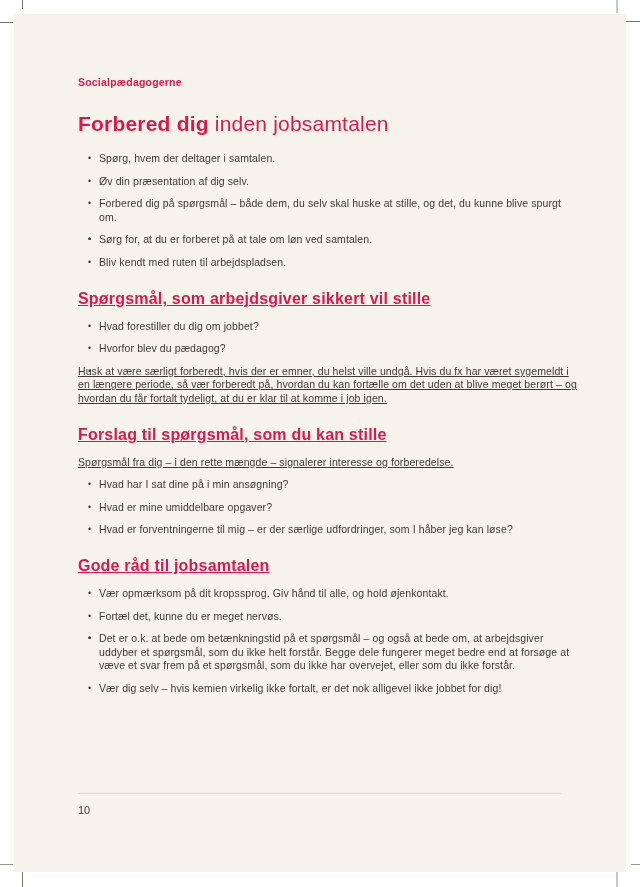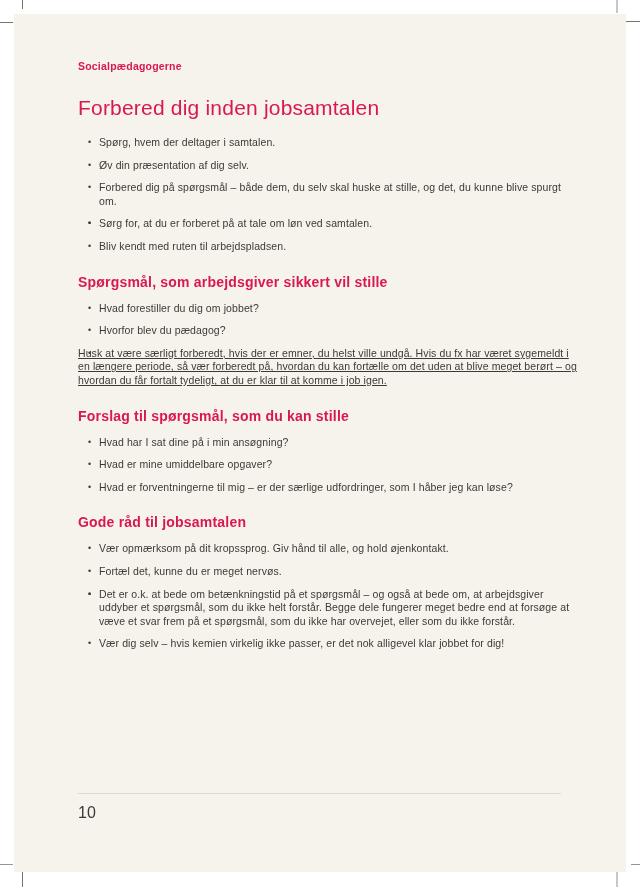--- a/index.html
+++ b/index.html
@@ -12,38 +12,38 @@
   }
   .page {
     position: absolute;
     left: 14px; top: 14px;
     width: 612px; height: 858px;
     background: #f6f2ec;
   }
   .content {
     position: absolute;
     left: 64px; top: 0; right: 47px;
-    padding-top: 46px;
+    padding-top: 62px;
     color: #3d3934;
   }
   .brand {
     font-size: 10.5px;
     font-weight: bold;
     color: #d9184f;
     letter-spacing: 0.2px;
   }
   h1.title {
     margin-top: 25px;
     font-size: 21px;
     line-height: 1.05;
     color: #d9184f;
     font-weight: normal;
     letter-spacing: 0.2px;
   }
-  h1.title .t-bold { font-weight: normal; }
+  h1.title .t-bold { font-weight: bold; }
   .body-text, li {
     font-size: 10.5px;
     line-height: 13.6px;
     letter-spacing: 0.1px;
   }
   ul.blist {
     list-style: none;
     margin-top: 17px;
   }
   ul.blist.tight { margin-top: 0; }
@@ -52,40 +52,41 @@
     padding-left: 21px;
     margin-bottom: 9px;
   }
   ul.blist li .dot {
     position: absolute;
     left: 10px; top: 0;
     font-size: 9px;
     line-height: 13.6px;
   }
   h2.sec {
-    font-size: 14px;
+    font-size: 16px;
     color: #d9184f;
     font-weight: bold;
     margin-top: 20px;
     margin-bottom: 12px;
     letter-spacing: 0.2px;
+    text-decoration: underline;
   }
   p.body-text { margin-bottom: 9px; text-decoration: underline; }
   .footer {
     position: absolute;
     left: 64px; right: 65px;
     top: 779px;
   }
   .footer .divider {
     height: 1px;
     background: #ddd8d1;
   }
   .footer .pnum {
     margin-top: 10px;
-    font-size: 16px;
+    font-size: 11px;
     color: #3d3934;
   }
   .crop { position: absolute; background: #777470; }
   .crop.light { background: #c8c8c8; }
   .crop.mid { background: #979490; }
 </style>
 </head>
 <body>
 
 <div class="crop" style="left:22px; top:0; width:1px; height:9px;"></div>
@@ -115,33 +116,34 @@
 
     <h2 class="sec">Spørgsmål, som arbejdsgiver sikkert vil stille</h2>
     <ul class="blist tight">
       <li><span class="dot">•</span><span>Hvad forestiller du dig om jobbet?</span></li>
       <li><span class="dot">•</span><span>Hvorfor blev du pædagog?</span></li>
       <li><span class="dot">•</span></li>
     </ul>
     <p class="body-text">Husk at være særligt forberedt, hvis der er emner, du helst ville undgå. Hvis du fx har været sygemeldt i en længere periode, så vær forberedt på, hvordan du kan fortælle om det uden at blive meget berørt – og hvordan du får fortalt tydeligt, at du er klar til at komme i job igen.</p>
 
     <h2 class="sec">Forslag til spørgsmål, som du kan stille</h2>
+    <p class="body-text">Spørgsmål fra dig – i den rette mængde – signalerer interesse og forberedelse.</p>
     <ul class="blist tight">
       <li><span class="dot">•</span><span>Hvad har I sat dine på i min ansøgning?</span></li>
       <li><span class="dot">•</span><span>Hvad er mine umiddelbare opgaver?</span></li>
       <li><span class="dot">•</span><span>Hvad er forventningerne til mig – er der særlige udfordringer, som I håber jeg kan løse?</span></li>
     </ul>
 
     <h2 class="sec">Gode råd til jobsamtalen</h2>
     <ul class="blist tight">
       <li><span class="dot">•</span><span>Vær opmærksom på dit kropssprog. Giv hånd til alle, og hold øjenkontakt.</span></li>
       <li><span class="dot">•</span><span>Fortæl det, kunne du er meget nervøs.</span></li>
       <li><span class="dot">•</span></li>
       <li><span class="dot">•</span><span>Det er o.k. at bede om betænkningstid på et spørgsmål – og også at bede om, at arbejdsgiver uddyber et spørgsmål, som du ikke helt forstår. Begge dele fungerer meget bedre end at forsøge at væve et svar frem på et spørgsmål, som du ikke har overvejet, eller som du ikke forstår.</span></li>
-      <li><span class="dot">•</span><span>Vær dig selv – hvis kemien virkelig ikke passer, er det nok alligevel klar jobbet for dig!</span></li>
+      <li><span class="dot">•</span><span>Vær dig selv – hvis kemien virkelig ikke fortalt, er det nok alligevel ikke jobbet for dig!</span></li>
     </ul>
 
   </div>
 
   <div class="footer">
     <div class="divider"></div>
     <div class="pnum">10</div>
   </div>
 </div>
 

